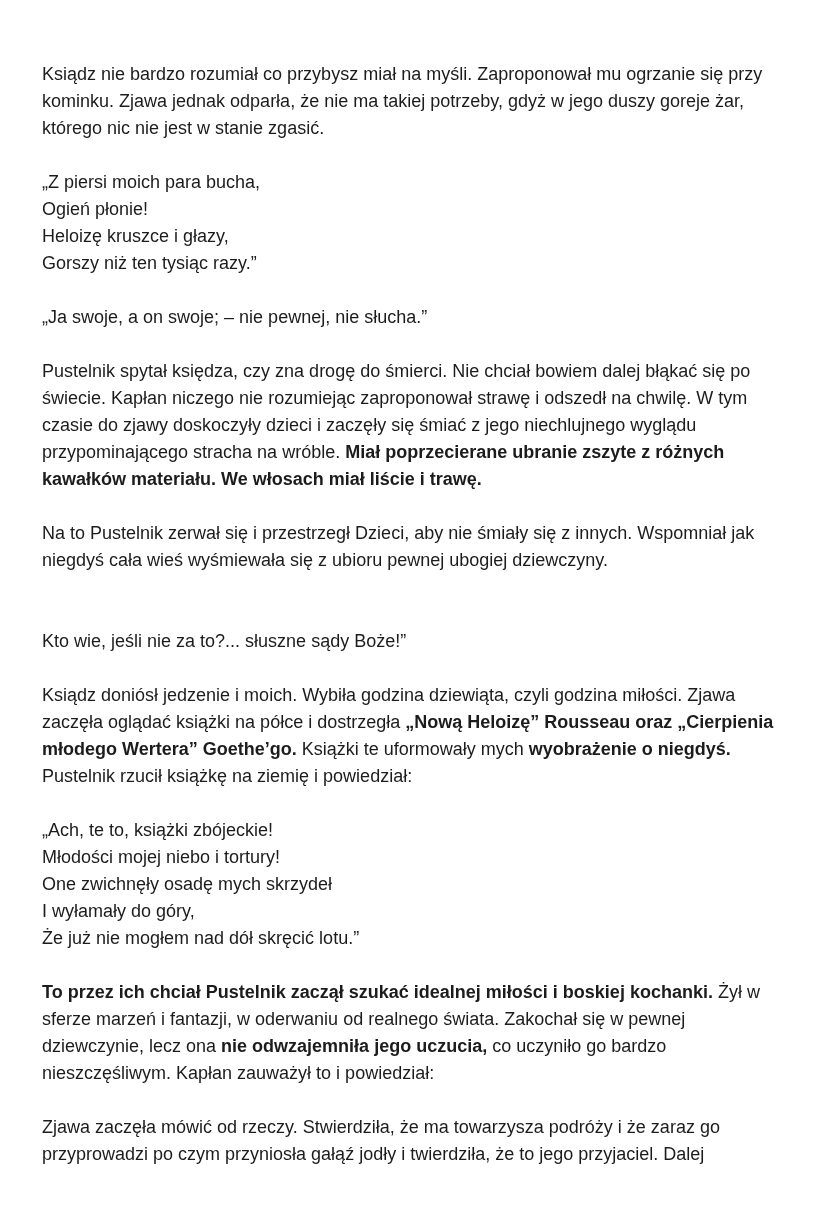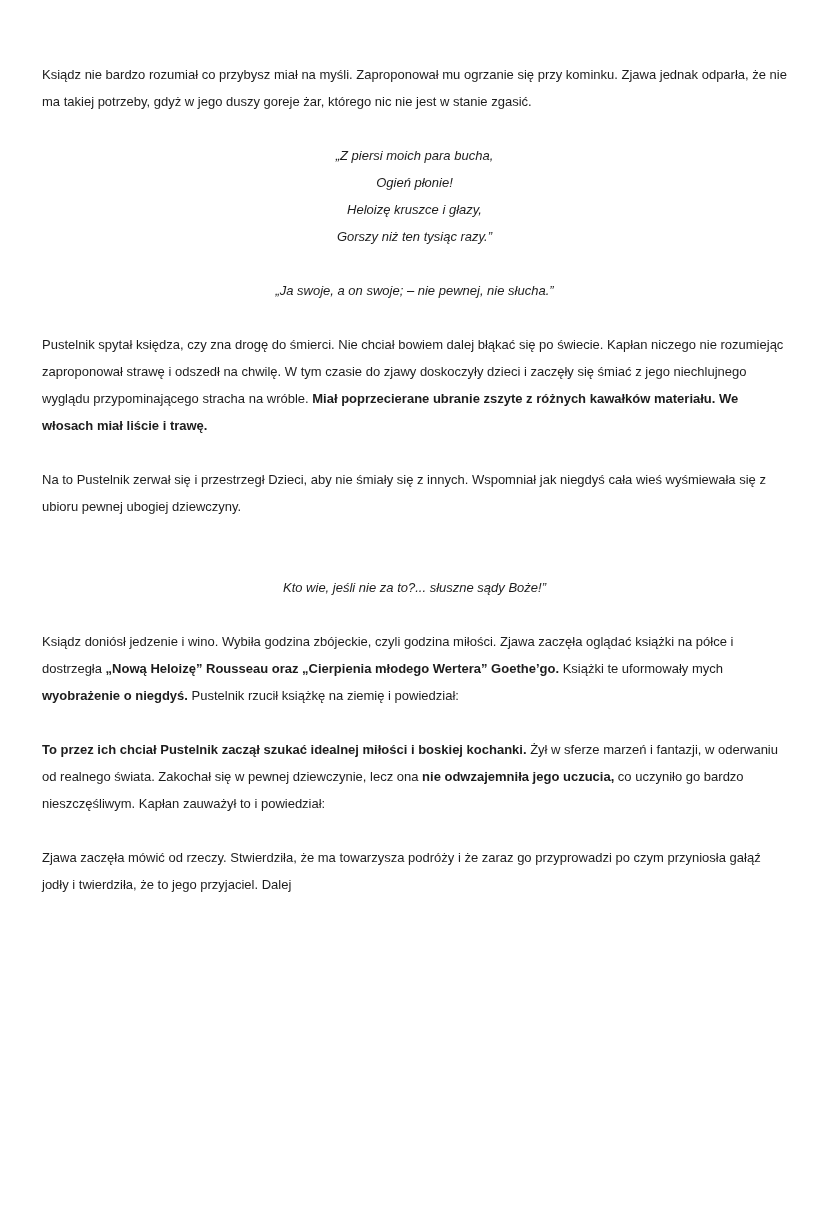--- a/index.html
+++ b/index.html
@@ -12,40 +12,39 @@
     width: 828px;
     min-height: 1206px;
     box-sizing: border-box;
     background: #ffffff;
     color: #1c1c1c;
     font-family: "Liberation Sans", "DejaVu Sans", sans-serif;
     padding: 61px 41px 40px 42px;
   }
   .doc-body p {
     margin: 0 0 27px 0;
-    font-size: 13px;
+    font-size: 18px;
     line-height: 27px;
     font-weight: 400;
   }
   .doc-body p.verse {
-    font-style: italic;
-    text-align: center;
   }
   .doc-body strong {
     font-weight: 700;
   }
 </style>
 </head>
 <body>
 
 <div class="page">
   <div class="doc-body">
       <p class="prose"><span>Ksiądz nie bardzo rozumiał co przybysz miał na myśli. Zaproponował mu ogrzanie się przy kominku. Zjawa jednak odparła, że nie ma takiej potrzeby, gdyż w jego duszy goreje żar, którego nic nie jest w stanie zgasić.</span></p>
       <p class="verse"><span>„Z piersi moich para bucha,</span><br><span>Ogień płonie!</span><br><span>Heloizę kruszce i głazy,</span><br><span>Gorszy niż ten tysiąc razy.”</span></p>
       <p class="verse"><span>„Ja swoje, a on swoje; – nie pewnej, nie słucha.”</span></p>
       <p class="prose"><span>Pustelnik spytał księdza, czy zna drogę do śmierci. Nie chciał bowiem dalej błąkać się po świecie. Kapłan niczego nie rozumiejąc zaproponował strawę i odszedł na chwilę. W tym czasie do zjawy doskoczyły dzieci i zaczęły się śmiać z jego niechlujnego wyglądu przypominającego stracha na wróble. </span><strong>Miał poprzecierane ubranie zszyte z różnych kawałków materiału. We włosach miał liście i trawę.</strong></p>
       <p class="prose"><span>Na to Pustelnik zerwał się i przestrzegł Dzieci, aby nie śmiały się z innych. Wspomniał jak niegdyś cała wieś wyśmiewała się z ubioru pewnej ubogiej dziewczyny.</span></p>
       <p class="verse"><br><span>Kto wie, jeśli nie za to?... słuszne sądy Boże!”</span></p>
-      <p class="prose"><span>Ksiądz doniósł jedzenie i wino. Wybiła godzina zbójeckie, czyli godzina miłości. Zjawa zaczęła oglądać książki na półce i dostrzegła </span><strong>„Nową Heloizę” Rousseau oraz „Cierpienia młodego Wertera” Goethe’go.</strong><span> Książki te uformowały mych </span><strong>wyobrażenie o niegdyś.</strong><span> Pustelnik rzucił książkę na ziemię i powiedział:</span></p>
+      <p class="prose"><span>Ksiądz doniósł jedzenie i moich. Wybiła godzina dziewiąta, czyli godzina miłości. Zjawa zaczęła oglądać książki na półce i dostrzegła </span><strong>„Nową Heloizę” Rousseau oraz „Cierpienia młodego Wertera” Goethe’go.</strong><span> Książki te uformowały mych </span><strong>wyobrażenie o niegdyś.</strong><span> Pustelnik rzucił książkę na ziemię i powiedział:</span></p>
+      <p class="verse"><span>„Ach, te to, książki zbójeckie!</span><br><span>Młodości mojej niebo i tortury!</span><br><span>One zwichnęły osadę mych skrzydeł</span><br><span>I wyłamały do góry,</span><br><span>Że już nie mogłem nad dół skręcić lotu.”</span></p>
       <p class="prose"><strong>To przez ich chciał Pustelnik zaczął szukać idealnej miłości i boskiej kochanki.</strong><span> Żył w sferze marzeń i fantazji, w oderwaniu od realnego świata. Zakochał się w pewnej dziewczynie, lecz ona </span><strong>nie odwzajemniła jego uczucia,</strong><span> co uczyniło go bardzo nieszczęśliwym. Kapłan zauważył to i powiedział:</span></p>
       <p class="prose"><span>Zjawa zaczęła mówić od rzeczy. Stwierdziła, że ma towarzysza podróży i że zaraz go przyprowadzi po czym przyniosła gałąź jodły i twierdziła, że to jego przyjaciel. Dalej </span></p>
     </div>
 </div>
 
 </body></html>

